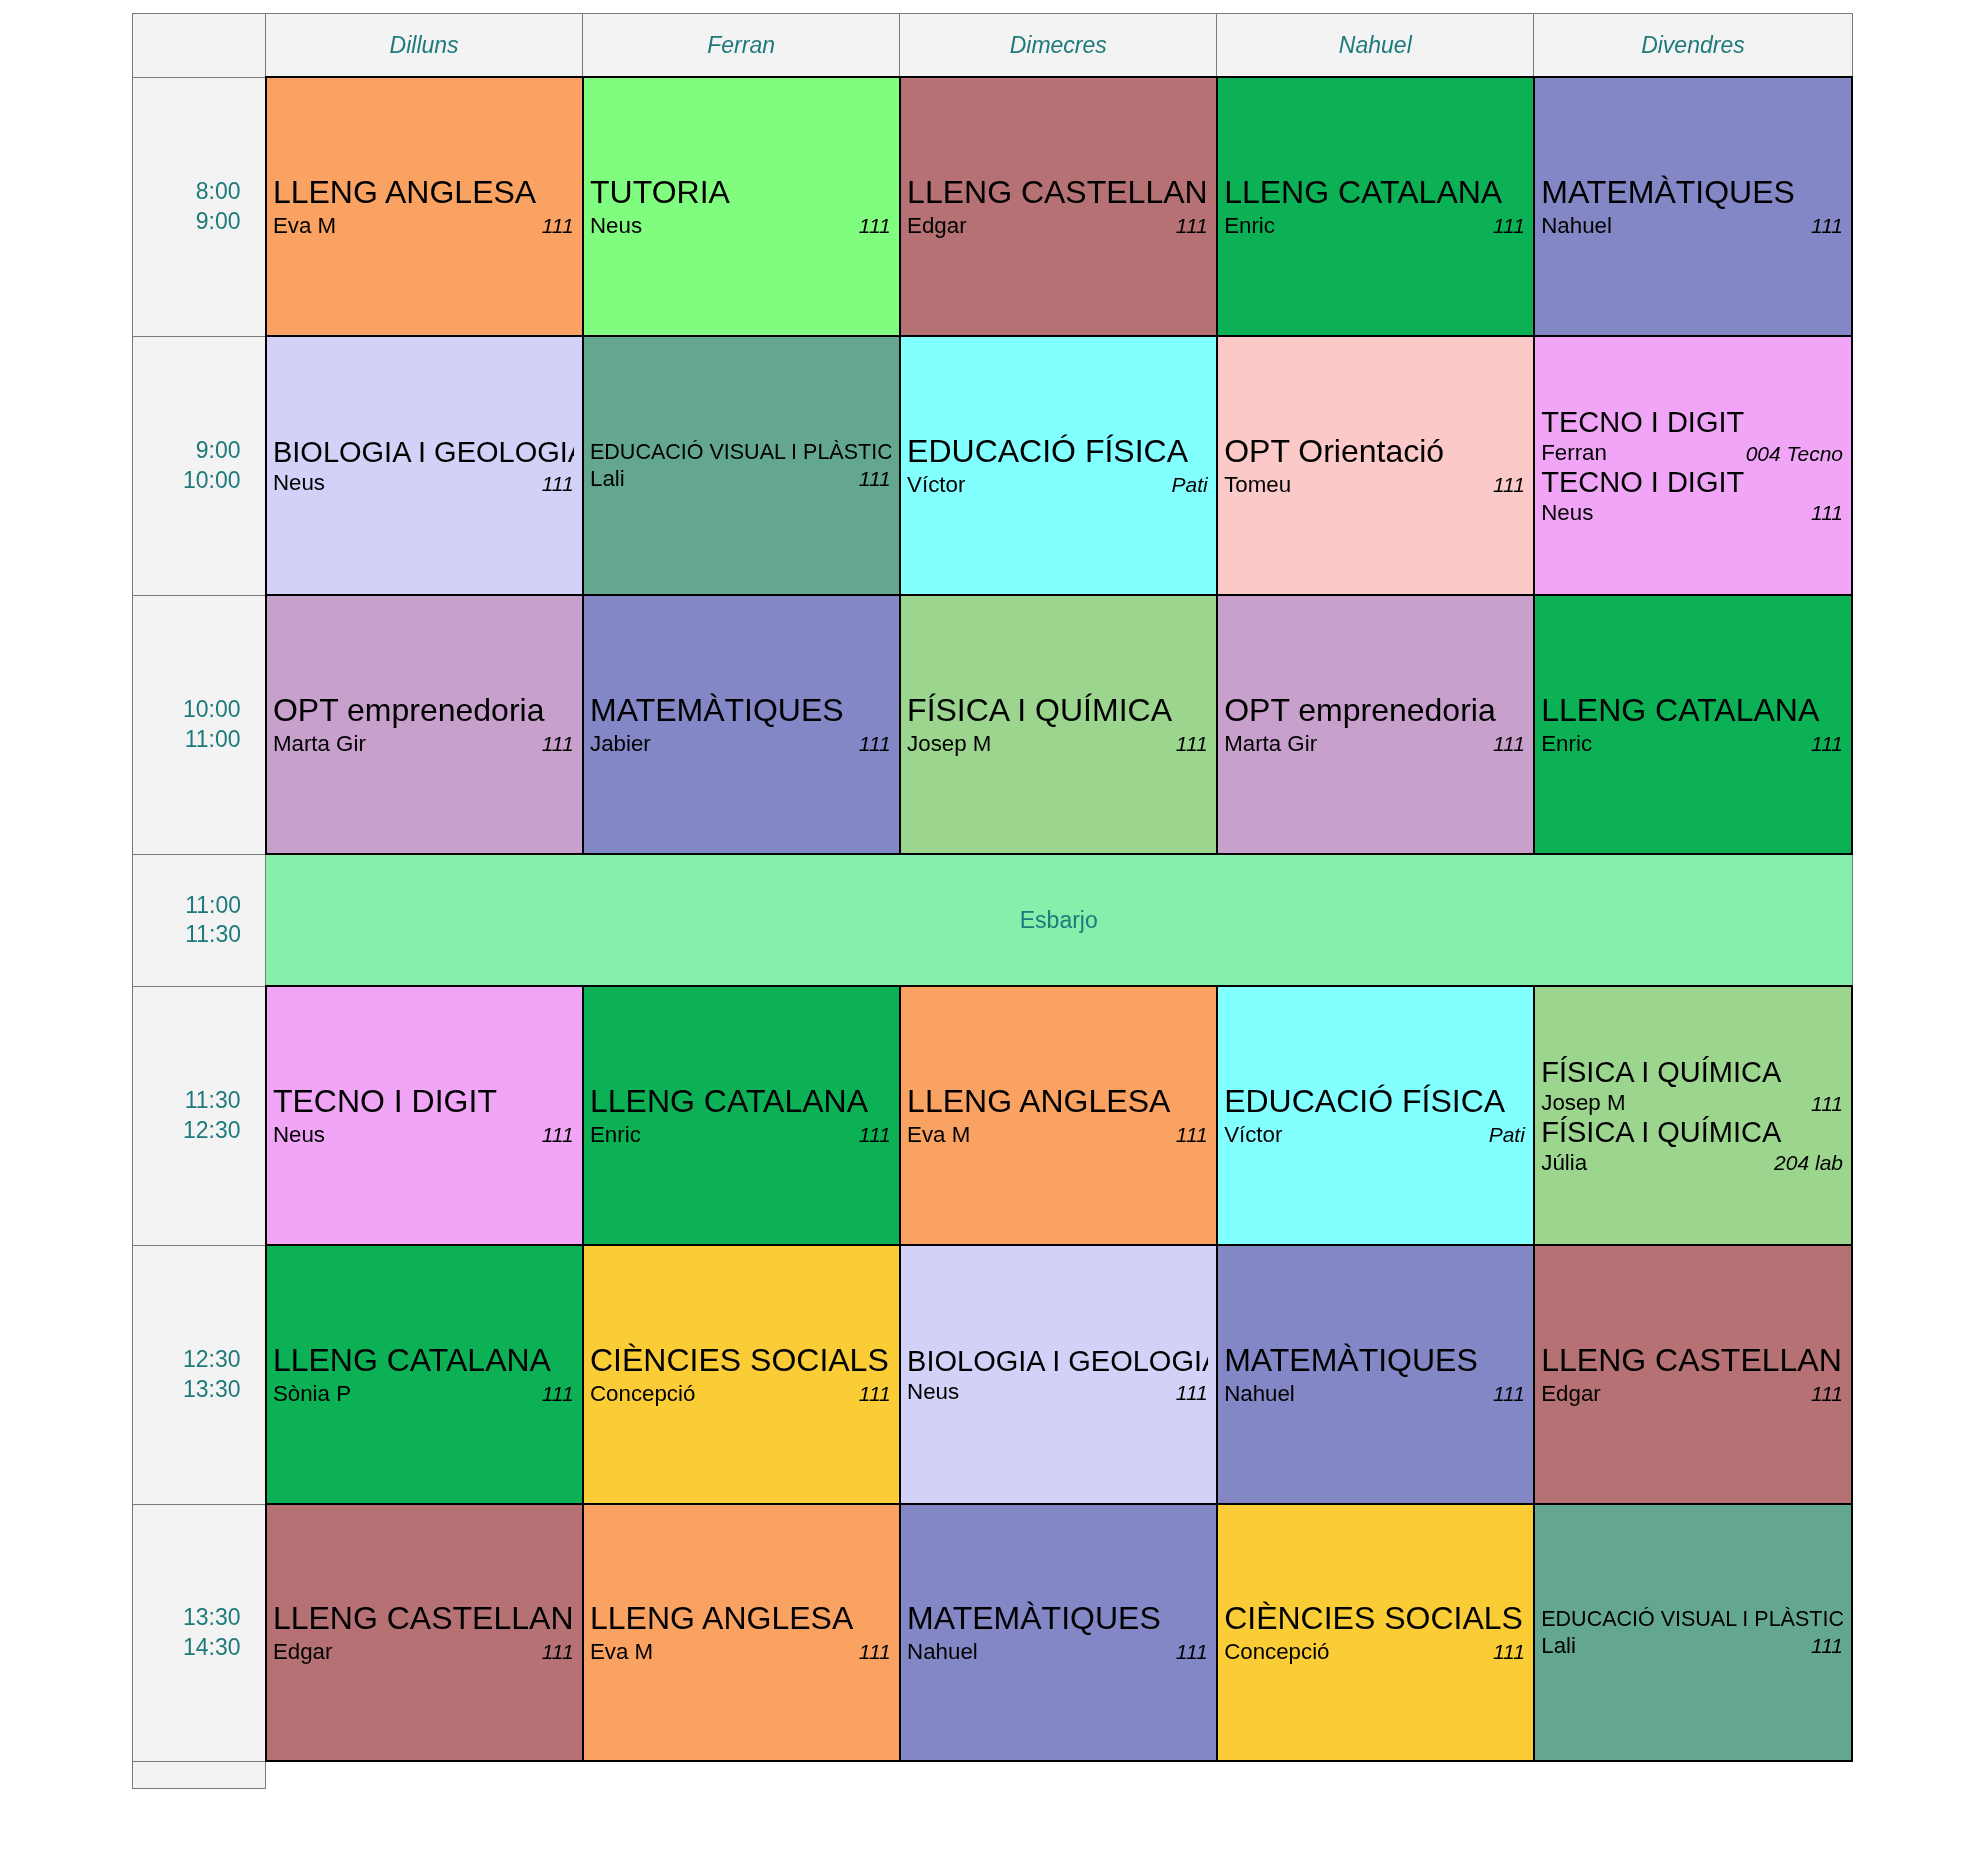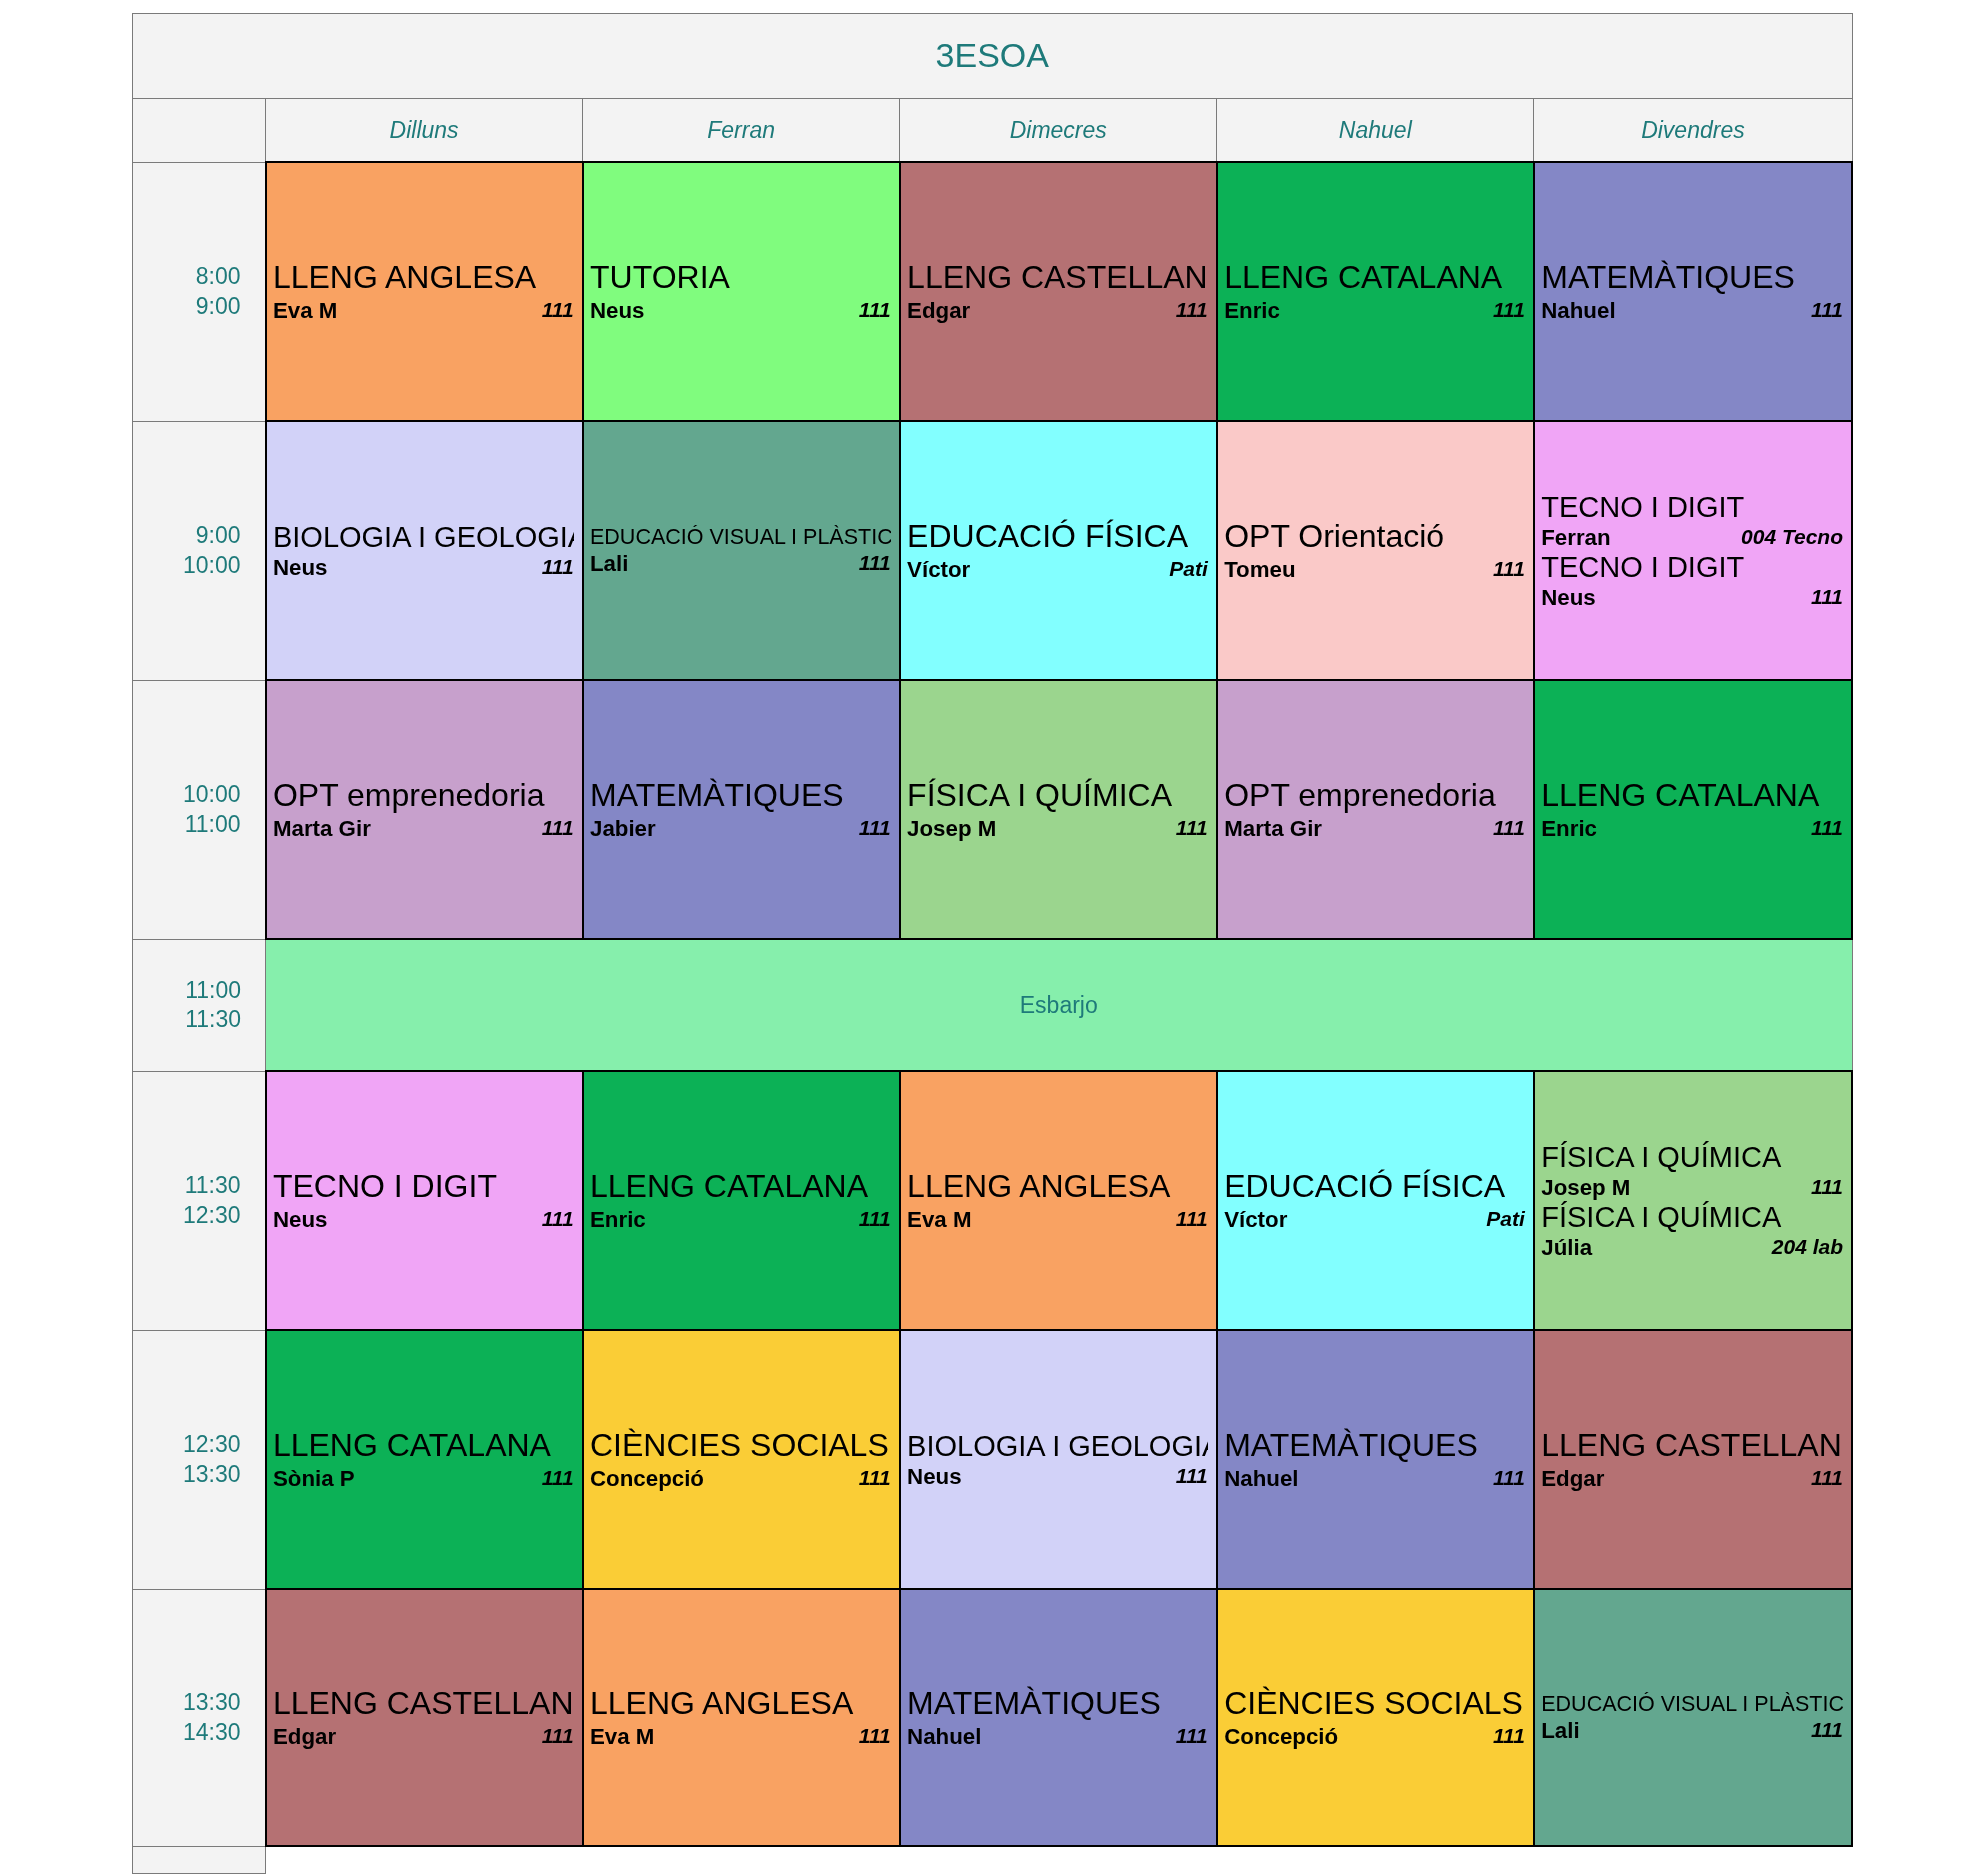--- a/index.html
+++ b/index.html
@@ -53,24 +53,23 @@
     font-size: 32px;
     line-height: 1.12;
     white-space: nowrap;
     overflow: hidden;
   }
   .subject.medium { font-size: 29px; }
   .subject.small  { font-size: 21.5px; }
   .meta {
     display: flex;
     justify-content: space-between;
-    align-items: flex-start;
+    align-items: flex-end;
     margin-top: 1.6px;
     line-height: 1.15;
-    font-weight: bold;
   }
   .teacher { font-size: 22.3px; }
   .room { font-size: 21px; font-style: italic; }
   
   .break-cell {
     background: #FFFDEB;
     border: 1.6px solid #7A7A7A;
     text-align: center;
     vertical-align: middle;
     color: #1E7A7A;
@@ -93,23 +92,20 @@
 <table class="timetable">
   <colgroup>
     <col style="width:133px">
     <col style="width:317px">
       <col style="width:317px">
       <col style="width:317px">
       <col style="width:317px">
       <col style="width:318px">
   </colgroup>
   <thead>
-    <tr class="r-title">
-      <td class="frame-cell title-cell" colspan="6">3ESOA</td>
-    </tr>
     <tr class="r-head">
       <td class="frame-cell"></td>
       <td class="frame-cell day-cell">Dilluns</td>
       <td class="frame-cell day-cell">Ferran</td>
       <td class="frame-cell day-cell">Dimecres</td>
       <td class="frame-cell day-cell">Nahuel</td>
       <td class="frame-cell day-cell">Divendres</td>
     </tr>
   </thead>
   <tbody id="grid-body">

